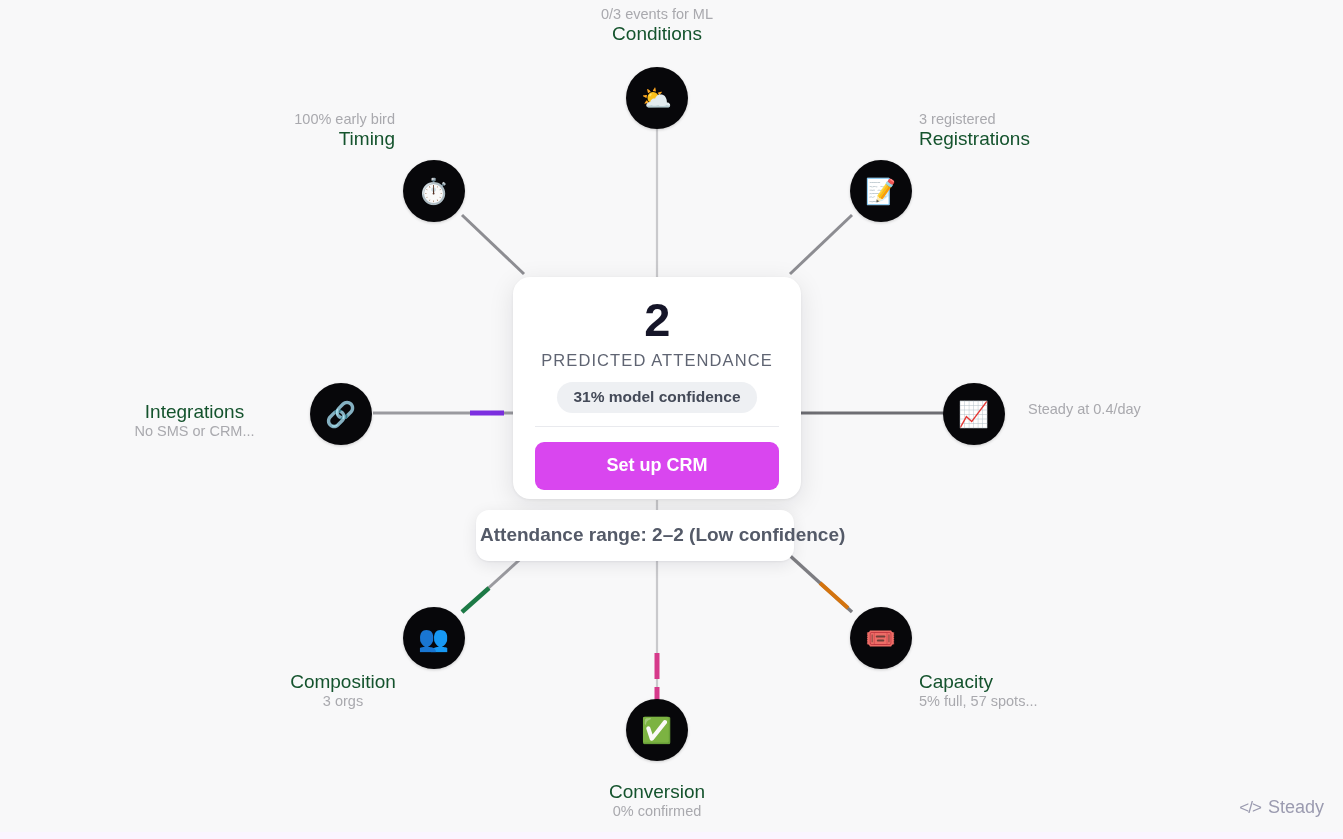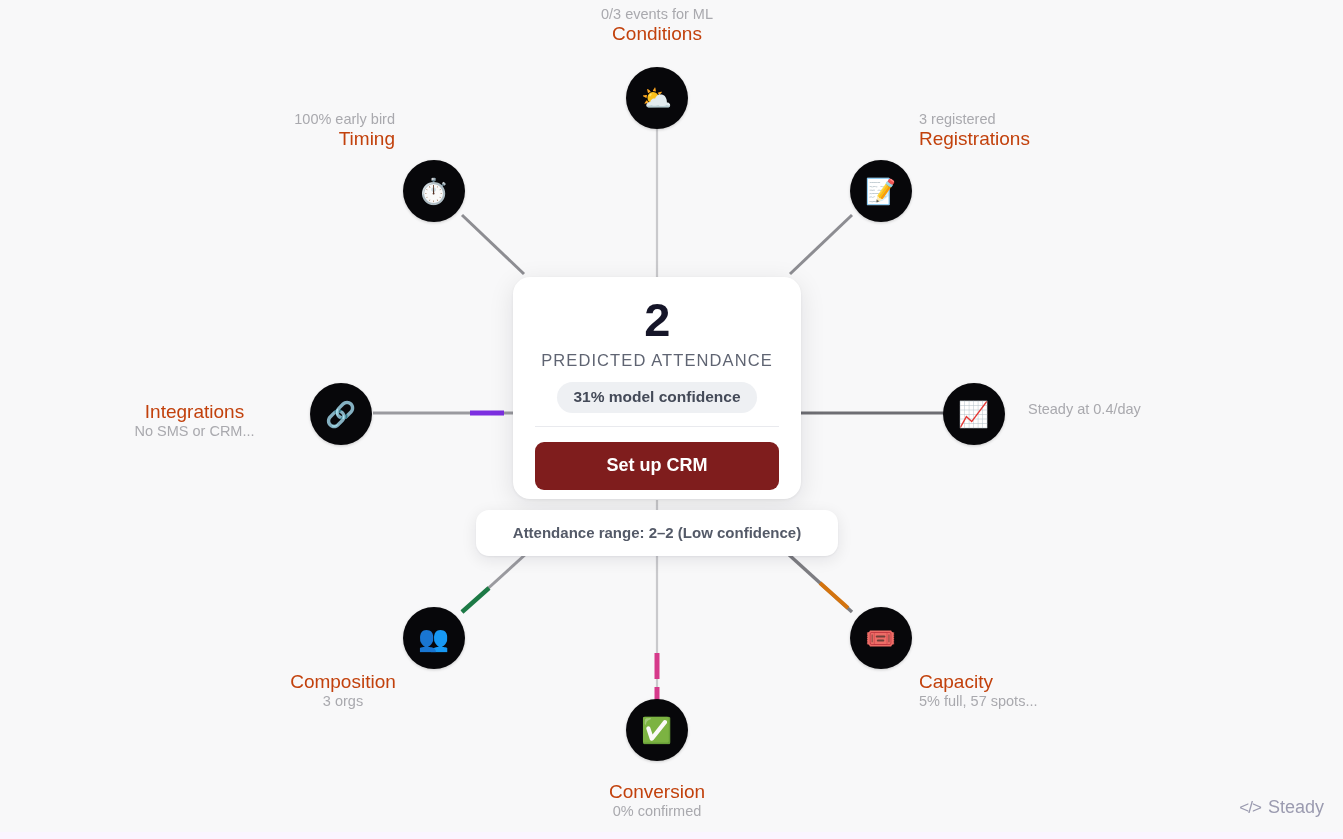--- a/index.html
+++ b/index.html
@@ -71,21 +71,21 @@
   }
   .node-label .sub {
     display: block;
     font-size: 14.5px;
     color: #a9a9ae;
     font-weight: 400;
   }
   .node-label .title {
     display: block;
     font-size: 19px;
-    color: #c2410c;
+    color: #14532d;
     font-weight: 400;
   }
   .node-label.align-center { text-align: center; }
   .node-label.align-right  { text-align: right; }
   .node-label.align-left   { text-align: left; }
 
   
   .node-label.title-top { display: flex; flex-direction: column; }
   .node-label.title-top .title { order: 0; }
   .node-label.title-top .sub   { order: 1; }
@@ -133,40 +133,40 @@
     height: 1px;
     background: #e9eaee;
   }
   .cta-button {
     display: block;
     width: 100%;
     margin-top: 15px;
     padding: 13px 10px 14px;
     border: none;
     border-radius: 9px;
-    background: #7f1d1d;
+    background: #d946ef;
     color: #ffffff;
     font-family: "Liberation Sans", sans-serif;
     font-size: 18px;
     font-weight: 700;
     cursor: pointer;
   }
 
   
   .range-pill {
     position: absolute;
     left: 476px;
     top: 510px;
-    width: 362px;
-    padding: 14px 10px 15px;
+    width: 318px;
+    padding: 14px 4px 15px;
     background: #ffffff;
     border-radius: 13px;
     box-shadow: 0 4px 16px rgba(15,15,30,0.09), 0 1px 2px rgba(15,15,30,0.05);
     text-align: center;
-    font-size: 15px;
+    font-size: 19px;
     font-weight: 700;
     color: #545a68;
     z-index: 7;
     white-space: nowrap;
   }
 
   
   .embed-link {
     position: absolute;
     right: 19px;

